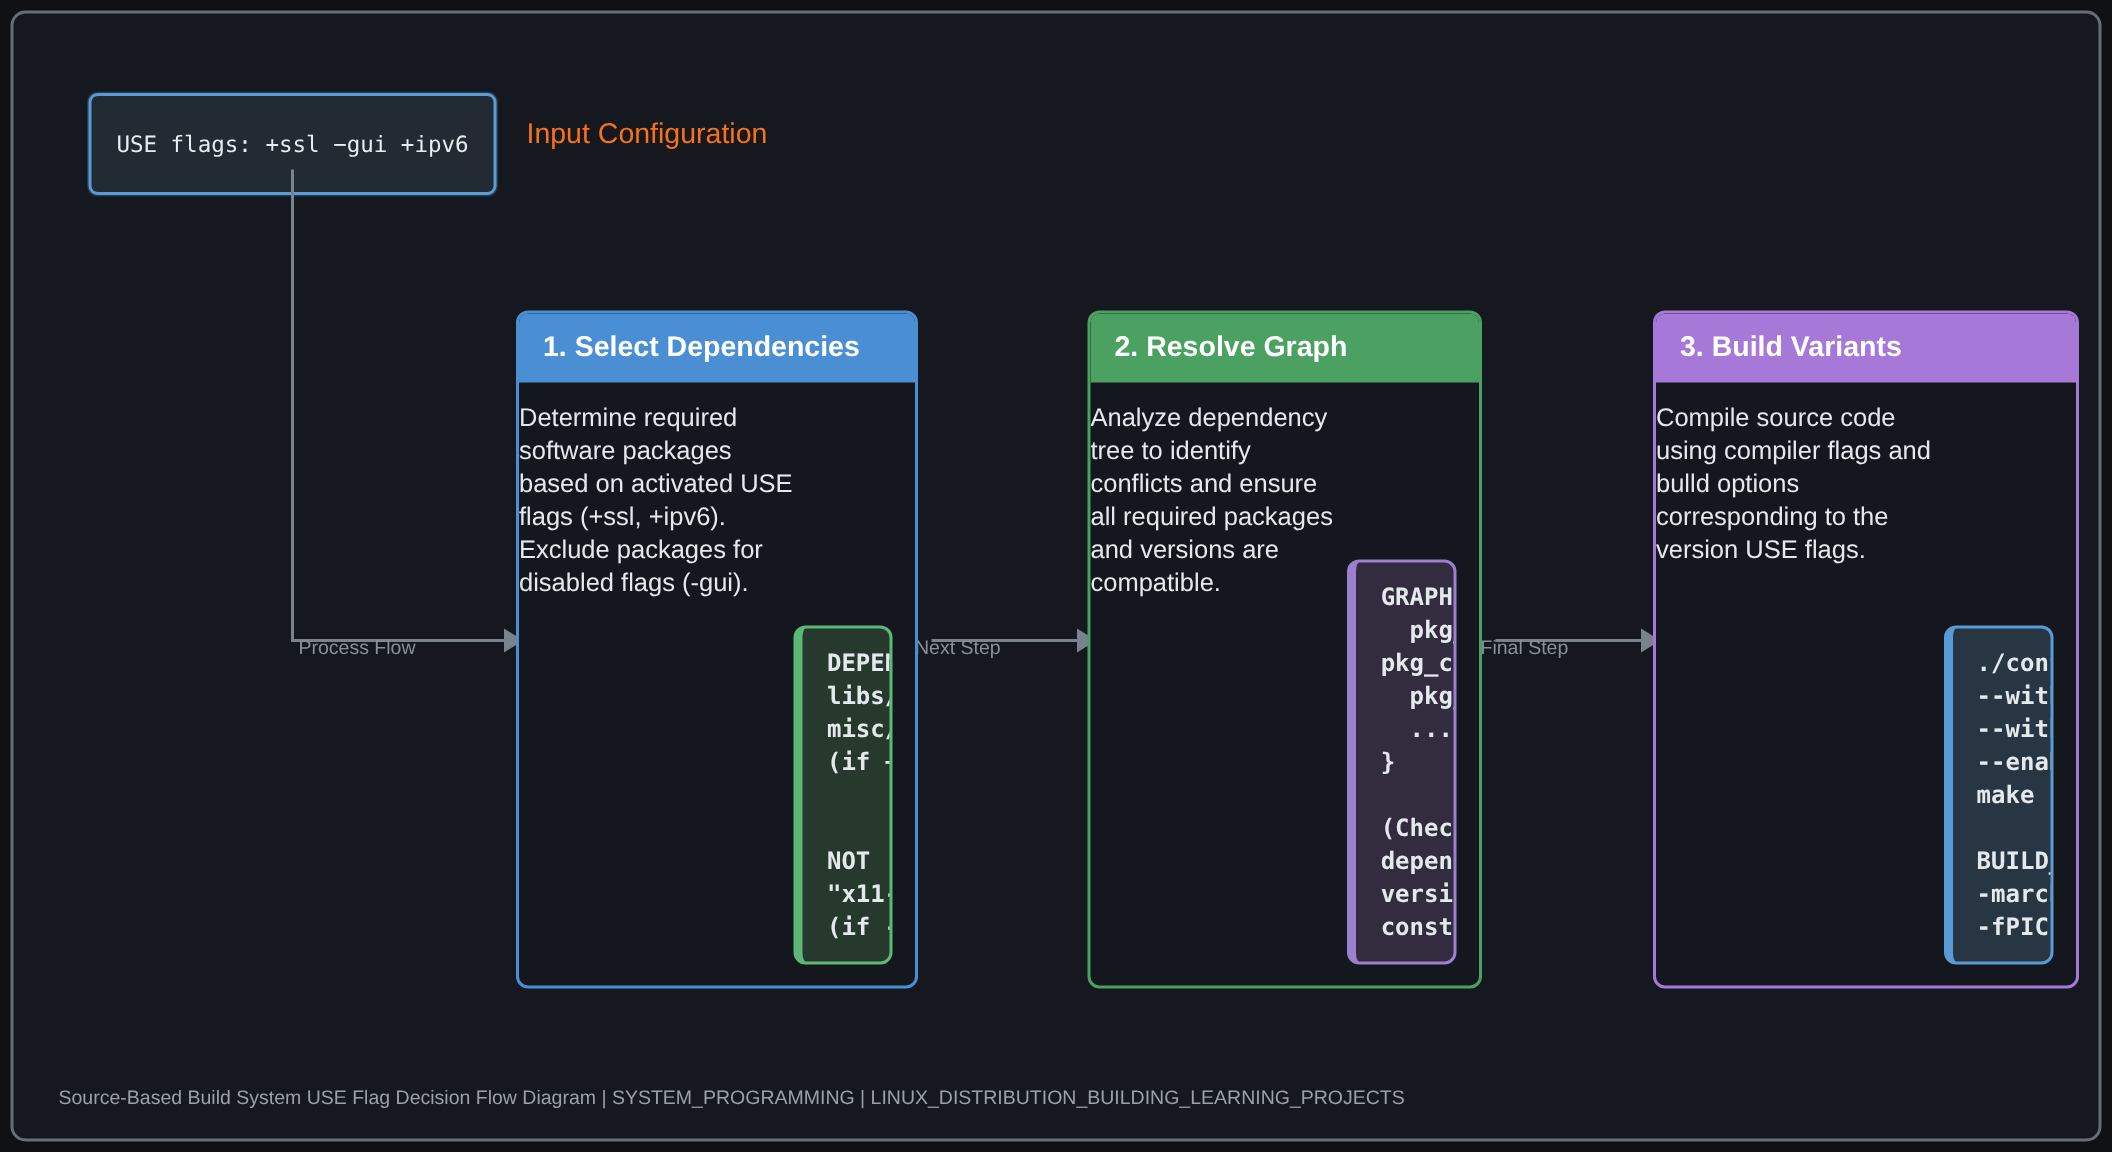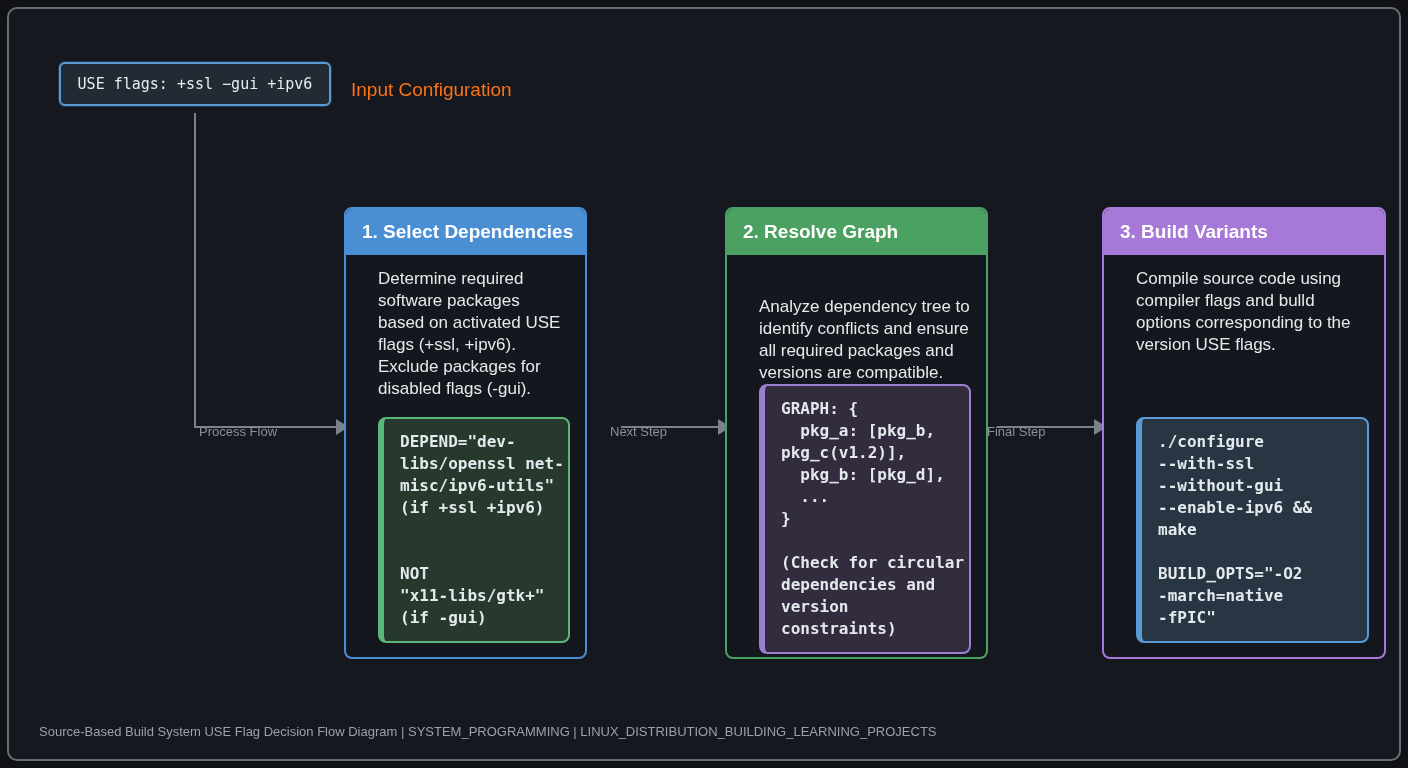--- a/index.html
+++ b/index.html
@@ -31,21 +31,21 @@
   }
   .panel{
     position:absolute;
     left:7px;top:7px;right:7px;bottom:7px;
     background:var(--panel-bg);
     border:2px solid var(--panel-border);
     border-radius:10px;
   }
   
   .use-flags-box{
-    position:absolute;left:50px;top:53px;width:272px;height:44px;
+    position:absolute;left:50px;top:53px;width:272px;height:68px;
     background:#222a34;
     border:2px solid #5b9bd5;
     border-radius:6px;
     display:flex;align-items:center;justify-content:center;
     font-family:"DejaVu Sans Mono",monospace;
     font-size:15px;color:#e8ecef;
     box-shadow:0 0 0 1px rgba(91,155,213,.25);
   }
   .input-config-label{
     position:absolute;left:342px;top:70px;
@@ -67,34 +67,34 @@
   
   .card{
     position:absolute;top:198px;height:452px;
     background:var(--card-bg);
     border-radius:8px;
     border:2px solid;
     display:flex;flex-direction:column;
     overflow:hidden;
   }
   .card--blue{border-color:var(--blue);}
-  .card--green{border-color:var(--green);gap:28px;}
+  .card--green{border-color:var(--green);}
   .card--purple{border-color:var(--purple);}
   .card-header{
     height:46px;flex:0 0 46px;
     display:flex;align-items:center;
     padding-left:16px;
     font-size:19px;font-weight:bold;color:#ffffff;
   }
   .card--blue .card-header{background:var(--blue);}
   .card--green .card-header{background:var(--green);}
   .card--purple .card-header{background:var(--purple);}
   .card-body{
-    flex:1;display:flex;flex-direction:column;
-    padding:13px 15px 14px 32px;
+    flex:1;display:flex;flex-direction:row;
+    padding:13px 15px 14px 0;
   }
   .card-desc{
     font-size:17px;line-height:22px;color:#e6e9ec;
   }
   .code{
     margin-top:auto;
     font-family:"DejaVu Sans Mono",monospace;
     font-size:16px;line-height:22px;
     color:#e3e9ec;
     white-space:pre;
@@ -129,21 +129,21 @@
   <div class="flow-label" style="left:190px;top:378px;">Process Flow</div>
 
   <div class="hline" style="left:612px;top:417px;width:97px;"></div>
   <div class="arrowhead" style="left:709px;top:410px;"></div>
   <div class="flow-label" style="left:601px;top:378px;">Next Step</div>
 
   <div class="hline" style="left:988px;top:417px;width:97px;"></div>
   <div class="arrowhead" style="left:1085px;top:410px;"></div>
   <div class="flow-label" style="left:978px;top:378px;">Final Step</div>
 
-  <div class="card card--blue" style="left:335px;width:243px;">
+  <div class="card card--blue" style="left:335px;width:268px;">
     <div class="card-header">1. Select Dependencies</div>
     <div class="card-body">
       <p class="card-desc">Determine required software packages based on activated USE flags (+ssl, +ipv6). Exclude packages for disabled flags (-gui).</p>
       <pre class="code code--green">DEPEND="dev-
 libs/openssl net-
 misc/ipv6-utils"
 (if +ssl +ipv6)
 
 
 NOT

